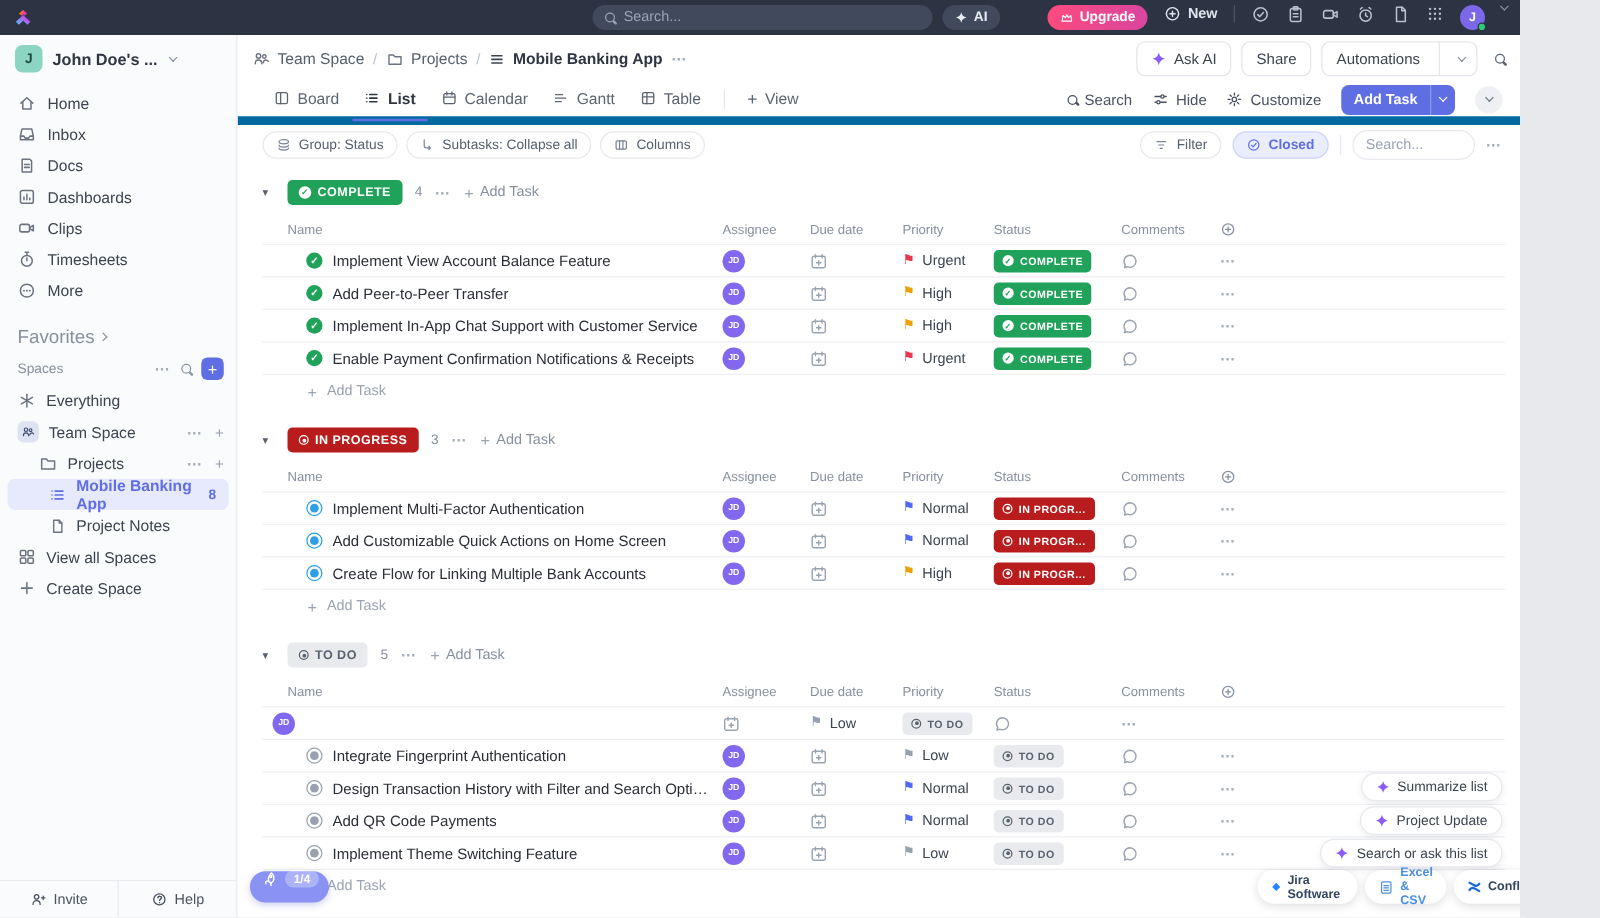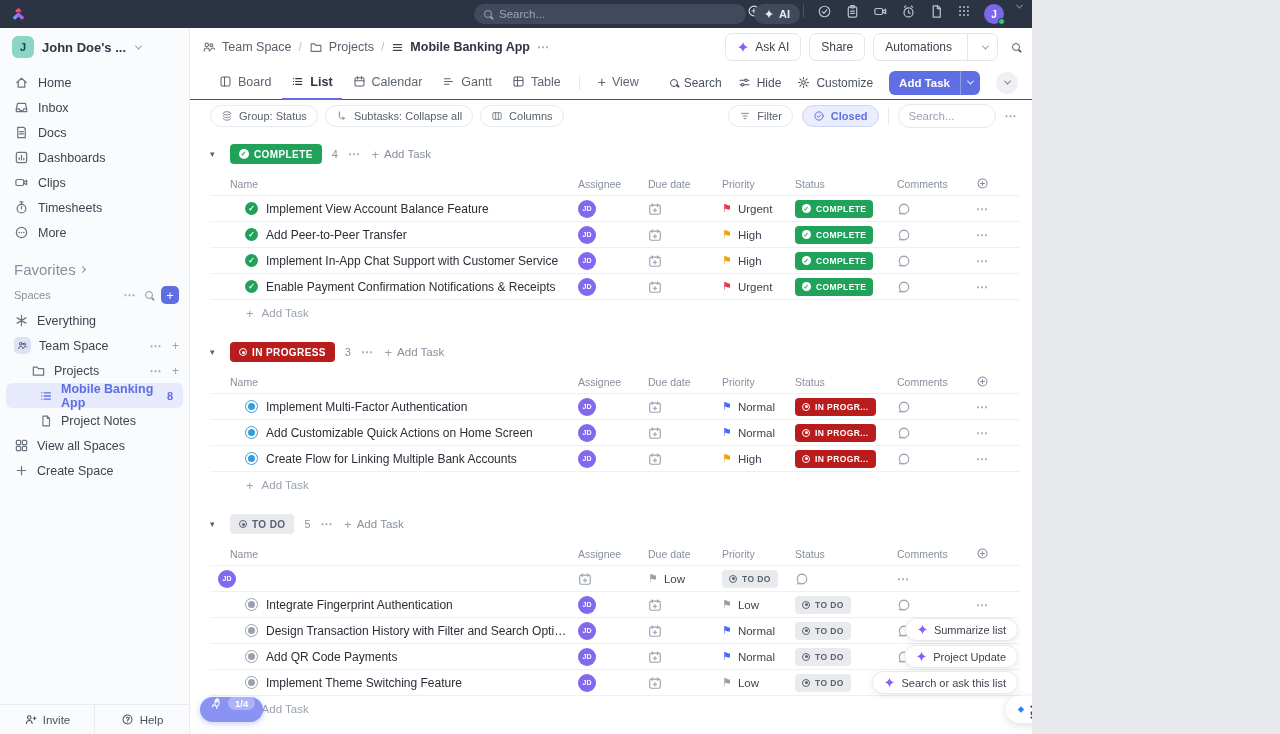--- a/index.html
+++ b/index.html
@@ -1,18 +1,18 @@
 <!DOCTYPE html>
 <html><head>
 <meta charset="utf-8">
 <style>
   * { margin:0; padding:0; box-sizing:border-box; }
   html,body { background:#e8e9ec; }
   .app {
-    position:relative; width:1032px; height:734px; background:#fff; overflow:hidden;
+    position:relative; width:1216px; height:734px; background:#fff; overflow:hidden;
     font-family:"Liberation Sans", sans-serif; color:#2f3542; -webkit-font-smoothing:antialiased;
   }
   svg.ic { fill:none; stroke:currentColor; stroke-width:1.3; stroke-linecap:round; stroke-linejoin:round; flex:none; display:block; }
   svg.fic { fill:currentColor; stroke:none; flex:none; display:block; }
   .chev { width:5px; height:5px; border-right:1.5px solid currentColor; border-bottom:1.5px solid currentColor; transform:rotate(45deg) translate(-1px,-1px); display:inline-block; flex:none; }
   .chev-r { transform:rotate(-45deg); }
   .mag { width:8px; height:8px; border:1.5px solid currentColor; border-radius:50%; position:relative; display:inline-block; flex:none; }
   .mag::after { content:''; position:absolute; width:4px; height:1.5px; background:currentColor; transform:rotate(45deg); right:-3px; bottom:-1px; border-radius:1px; }
   .dots3 { letter-spacing:1.5px; font-weight:700; color:#a2abb8; font-size:12px; line-height:1; }
 
@@ -68,21 +68,21 @@
   .crumb-sep { color:#b9c0cb; font-size:12px; }
   .crumb-cur { color:#2f3542; font-weight:600; }
   .crumb-right { margin-left:auto; display:flex; align-items:center; gap:8px;text-align:right; }
   .hbtn { height:28px; border:1px solid #e3e6ea; border-radius:7px; background:#fff; display:flex; align-items:center; gap:6px; padding:0 11px; font-size:12px; color:#3c444f; font-weight:500; }
   .hbtn .spark { color:#8b5cf6; }
   .autom { padding-right:0; }
   .autom .adiv { width:1px; height:26px; background:#e3e6ea; margin-left:9px; }
   .autom .achev { padding:0 9px; color:#87909e; display:flex; }
   .hsearch { color:#56606d; margin-left:6px; }
 
-  .tabsrow { height:34px; border-bottom:1px solid #0369a1; display:flex; align-items:center; padding:0 14px 0 20px; gap:2px; }
+  .tabsrow { height:34px; border-bottom:7px solid #0369a1; display:flex; align-items:center; padding:0 14px 0 20px; gap:2px; }
   .tab { height:34px; display:flex; align-items:center; gap:6px; padding:0 9px; font-size:12.5px; color:#5d6570; border-bottom:2.5px solid transparent; }
   .tab.active { color:#2f3542; font-weight:700; border-bottom-color:#5f6ee2; }
   .tab-div { width:1px; height:15px; background:#e4e7ec; margin:0 7px; }
   .tr-right { margin-left:auto; display:flex; align-items:center; gap:16px; }
   .tr-link { display:flex; align-items:center; gap:6px; font-size:12px; color:#4a5261; }
   .addtask-btn { height:24px; background:#5f6ee2; border-radius:6px; color:#fff; display:flex; align-items:center; font-size:11.5px; font-weight:600; overflow:hidden; }
   .addtask-btn .atb-main { padding:0 10px; }
   .addtask-btn .atb-chev { padding:0 7px; border-left:1px solid rgba(255,255,255,.3); height:100%; display:flex; align-items:center; }
   .collapse-btn { width:22px; height:22px; border-radius:50%; background:#eef0f4; color:#6b7480; display:flex; align-items:center; justify-content:center; }
 

